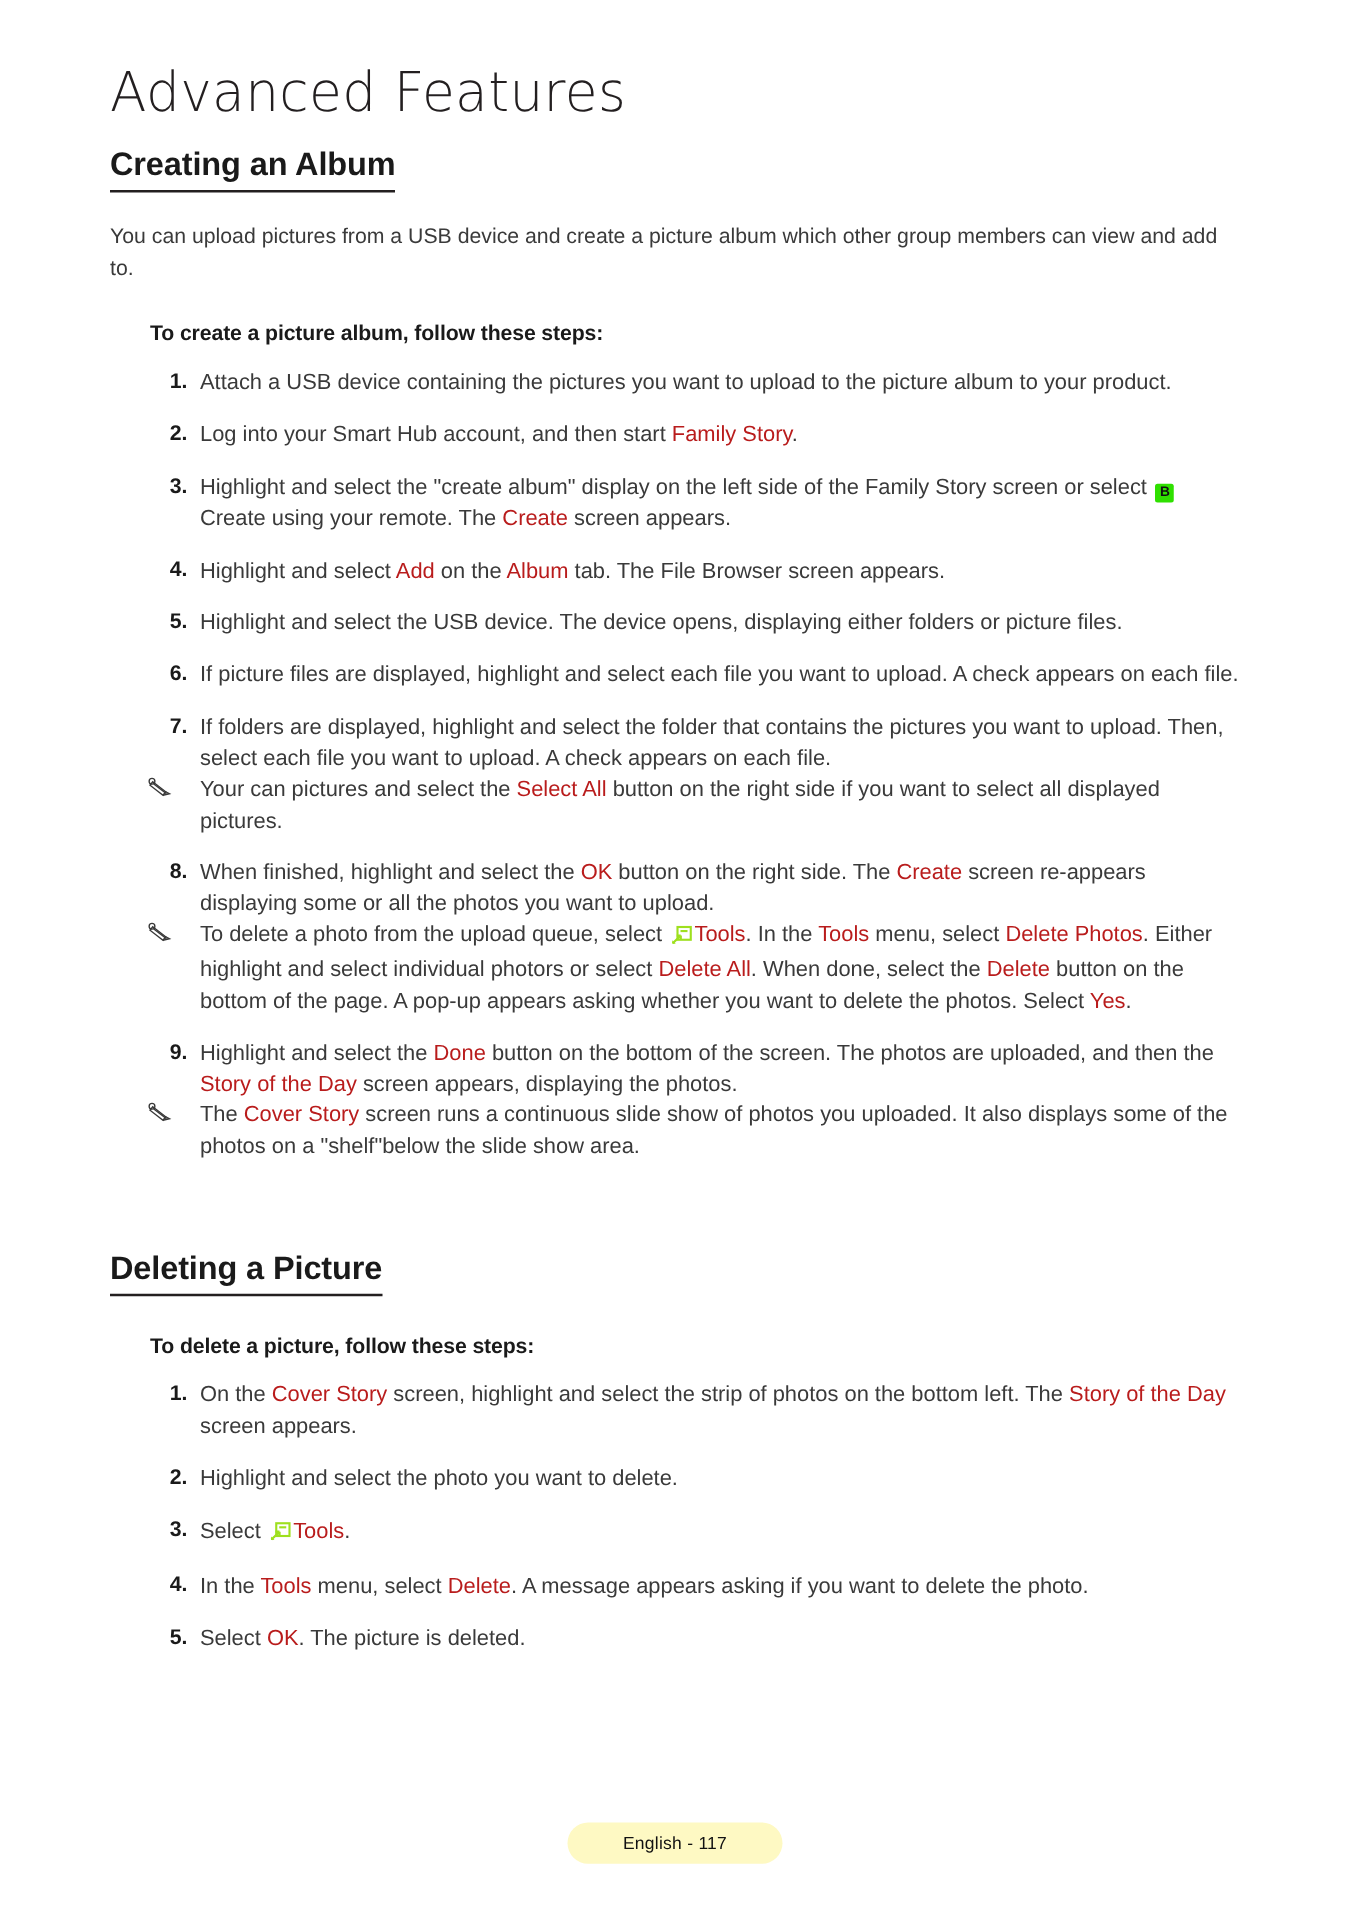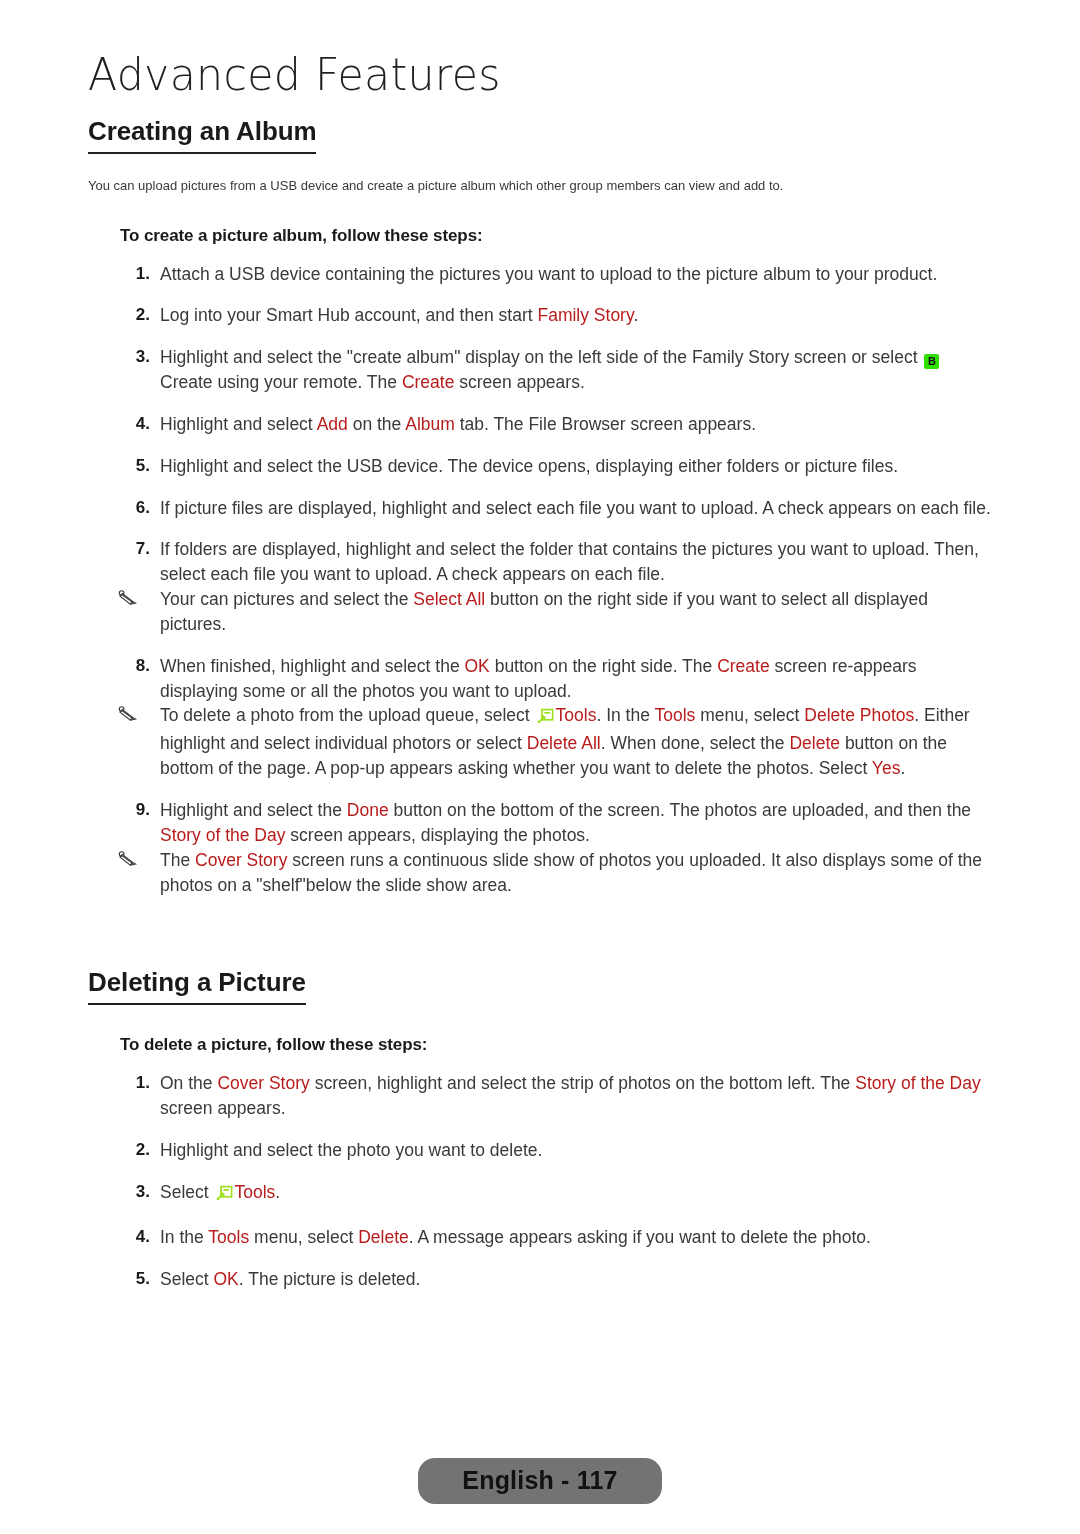--- a/index.html
+++ b/index.html
@@ -56,21 +56,21 @@
     padding-bottom: 5px;
     border-bottom: 2px solid #231f20;
     letter-spacing: -0.1px;
   }
   .section-wrap { padding-top: 4px; }
   .section-wrap.second { padding-top: 70px; }
 
   
   .intro {
     margin: 22px 88px 0 88px;
-    font-size: 13px;
+    font-size: 17px;
     line-height: 1.5;
     color: #3a3a3a;
     max-width: 900px;
   }
 
   
   .lead-in {
     margin: 30px 0 0 120px;
     font-size: 17px;
     font-weight: bold;
@@ -159,25 +159,25 @@
   
   .footer {
     position: absolute;
     left: 0;
     top: 1458px;
     width: 1080px;
     text-align: center;
   }
   .page-pill {
     display: inline-block;
-    background: #737373;
+    background: #fef9c3;
     border-radius: 17px;
     padding: 8px 44px 9px 44px;
-    font-size: 25px;
-    font-weight: bold;
+    font-size: 14px;
+    font-weight: normal;
     color: #111;
     letter-spacing: 0.2px;
   }
 </style>
 </head>
 <body>
 
 <div class="page">
 
   <div class="chapter-title">Advanced Features</div>

